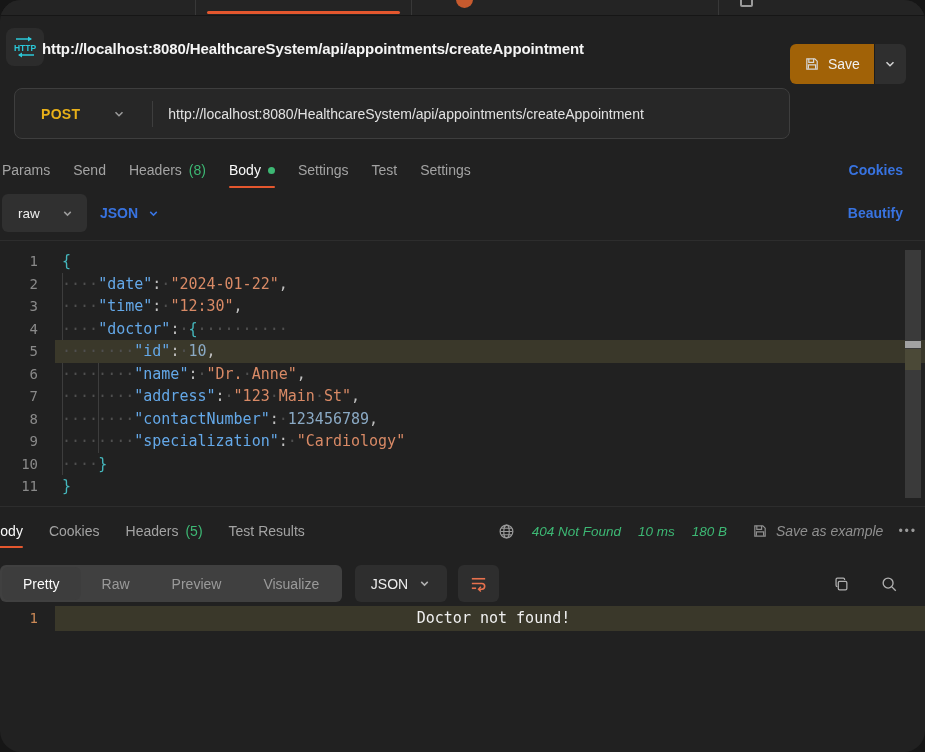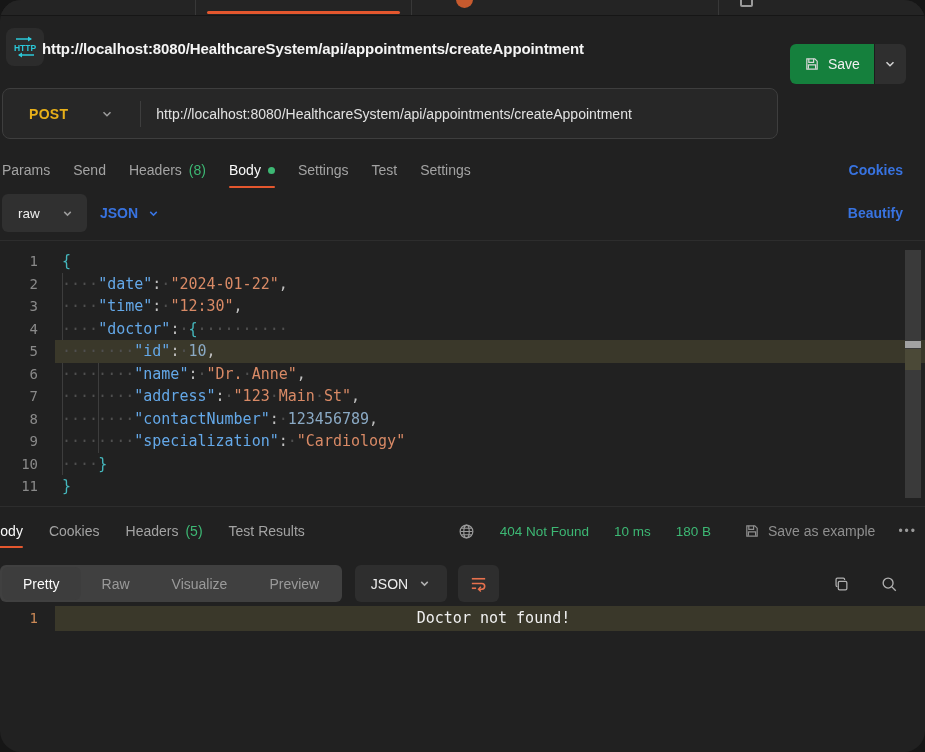--- a/index.html
+++ b/index.html
@@ -13,24 +13,24 @@
   .topstrip { position:absolute; top:0; left:0; width:925px; height:16px; background:#242424; border-bottom:1px solid #161616; overflow:hidden; }
   .ts-div { position:absolute; top:0; width:1px; height:16px; background:#383838; }
   .ts-underline { position:absolute; left:207px; bottom:1px; width:193px; height:3px; background:var(--c-accent); border-radius:2px; }
   .ts-dot { position:absolute; left:456px; top:-9px; width:17px; height:17px; border-radius:50%; background:#c65a2e; }
   .ts-mini { position:absolute; left:740px; top:-4px; width:13px; height:11px; border:2px solid #9a9a9a; border-radius:2px; }
   
   .titlerow { position:absolute; top:16px; left:0; width:925px; height:64px; }
   .http-badge { position:absolute; left:6px; top:12px; width:38px; height:38px; background:#2c2c2c; border-radius:8px; display:flex; align-items:center; justify-content:center; color:#2bc8d9; }
   .req-title { position:absolute; left:42px; top:0; height:64px; display:flex; align-items:center; font-size:15px; font-weight:bold; letter-spacing:-0.1px; color:#f5f5f5; }
   .save-group { position:absolute; left:790px; top:28px; height:40px; display:flex; }
-  .save-btn { display:flex; align-items:center; gap:8px; padding:0 14px; height:40px; background:#15803d; border:none; border-radius:6px 0 0 6px; color:#f0f0f0; font-size:14px; font-family:inherit; cursor:pointer; }
+  .save-btn { display:flex; align-items:center; gap:8px; padding:0 14px; height:40px; background:#a16207; border:none; border-radius:6px 0 0 6px; color:#f0f0f0; font-size:14px; font-family:inherit; cursor:pointer; }
   .save-caret { width:32px; height:40px; background:#2f2f2f; border:none; border-left:1px solid #1c1c1c; border-radius:0 6px 6px 0; color:#d0d0d0; display:flex; align-items:center; justify-content:center; cursor:pointer; }
   
-  .url-box { position:absolute; left:2px; top:88px; width:776px; height:51px; background:#272727; border:1px solid #3e3e3e; border-radius:8px; display:flex; align-items:center; }
+  .url-box { position:absolute; left:14px; top:88px; width:776px; height:51px; background:#272727; border:1px solid #3e3e3e; border-radius:8px; display:flex; align-items:center; }
   .method { padding-left:26px; font-size:14px; font-weight:bold; color:var(--c-method); letter-spacing:0.3px; }
   .method-caret { margin-left:32px; color:#9a9a9a; display:flex; }
   .url-vdiv { width:1px; height:26px; background:#3e3e3e; margin-left:26px; }
   .url-input { margin-left:15px; font-size:14px; font-weight:500; color:#e2e2e2; white-space:nowrap; overflow:hidden; }
   .send-group { position:absolute; left:785px; top:89px; height:47px; display:flex; }
   .send-btn { width:85px; height:47px; background:var(--c-send); border:none; border-radius:6px 0 0 6px; color:#fff; font-size:15px; font-weight:bold; font-family:inherit; cursor:pointer; }
   .send-caret { width:42px; height:47px; background:var(--c-send); border:none; border-left:1px solid #1152ab; border-radius:0 6px 6px 0; color:#fff; display:flex; align-items:center; justify-content:center; cursor:pointer; }
   
   .reqtabs { position:absolute; top:150px; left:0; width:754px; height:40px; display:flex; align-items:stretch; gap:23px; padding-left:2px; font-size:14px; color:#a3a3a3; }
   .rtab { position:relative; display:flex; align-items:center; gap:7px; cursor:pointer; }
@@ -60,21 +60,21 @@
   .tk-punc { color:var(--c-punc); }
   .tk-ws { color:var(--c-ws); }
   .guide { position:absolute; width:1px; background:#3d3d3d; }
   .vscroll { position:absolute; left:905px; top:9px; width:16px; height:248px; background:#3a3a3a; }
   .vscroll .zone { position:absolute; left:0; width:16px; top:99px; height:21px; background:#4b4937; }
   .vscroll .thumb { position:absolute; left:0; width:16px; top:91px; height:7px; background:#a2a2a2; }
   
   .respmeta { position:absolute; top:508px; left:0; width:925px; height:46px; }
   .resp-tabs { position:absolute; left:0; top:0; height:46px; display:flex; align-items:center; gap:26px; font-size:14px; color:#a3a3a3; }
   .resp-tabs .rtab.active::after { bottom:-9px; }
-  .resp-right { position:absolute; right:8px; top:0; height:46px; display:flex; align-items:center; gap:25px; font-size:13.5px; }
+  .resp-right { position:absolute; right:8px; top:0; height:46px; display:flex; align-items:center; gap:17px; font-size:13.5px;font-style:italic; }
   .resp-right .stat { color:var(--c-green); }
   .resp-right .globe { color:#9a9a9a; display:flex; }
   .save-ex { display:flex; align-items:center; gap:8px; color:#8f8f8f; margin-left:8px; cursor:pointer; font-size:14px; }
   .resp-dots { color:#9a9a9a; font-size:12px; letter-spacing:2px; cursor:pointer; margin-left:-2px; }
   
   .resptools { position:absolute; top:562px; left:0; width:925px; height:42px; }
   .seg-group { position:absolute; left:0; top:3px; height:37px; background:#404040; border-radius:6px; display:flex; align-items:center; padding:0 2px; }
   .seg { height:33px; display:flex; align-items:center; padding:0 21px; font-size:14px; color:#9a9a9a; border-radius:6px; cursor:pointer; }
   .seg.active { background:#3d3d3d; color:#fafafa; }
   .json-pill { position:absolute; left:355px; top:3px; width:92px; height:37px; background:#2e2e2e; border-radius:6px; display:flex; align-items:center; justify-content:center; gap:10px; font-size:14px; font-weight:500; color:#ededed; cursor:pointer; }
@@ -289,22 +289,22 @@
         <span>Save as example</span>
       </span>
       <span class="resp-dots">•••</span>
     </div>
   </div>
 
   <div class="resptools">
     <div class="seg-group" id="resp-views">
         <span class="seg active">Pretty</span>
         <span class="seg">Raw</span>
+        <span class="seg">Preview</span>
         <span class="seg">Visualize</span>
-        <span class="seg">Preview</span>
       </div>
     <div class="json-pill">
       <span>JSON</span>
       <span class="cv">
         <svg width="13" height="13" viewBox="0 0 16 16" fill="none" stroke="currentColor" stroke-width="1.8">
             <path d="M4 6l4 4 4-4"></path>
           </svg>
       </span>
     </div>
     <div class="wrap-pill">

